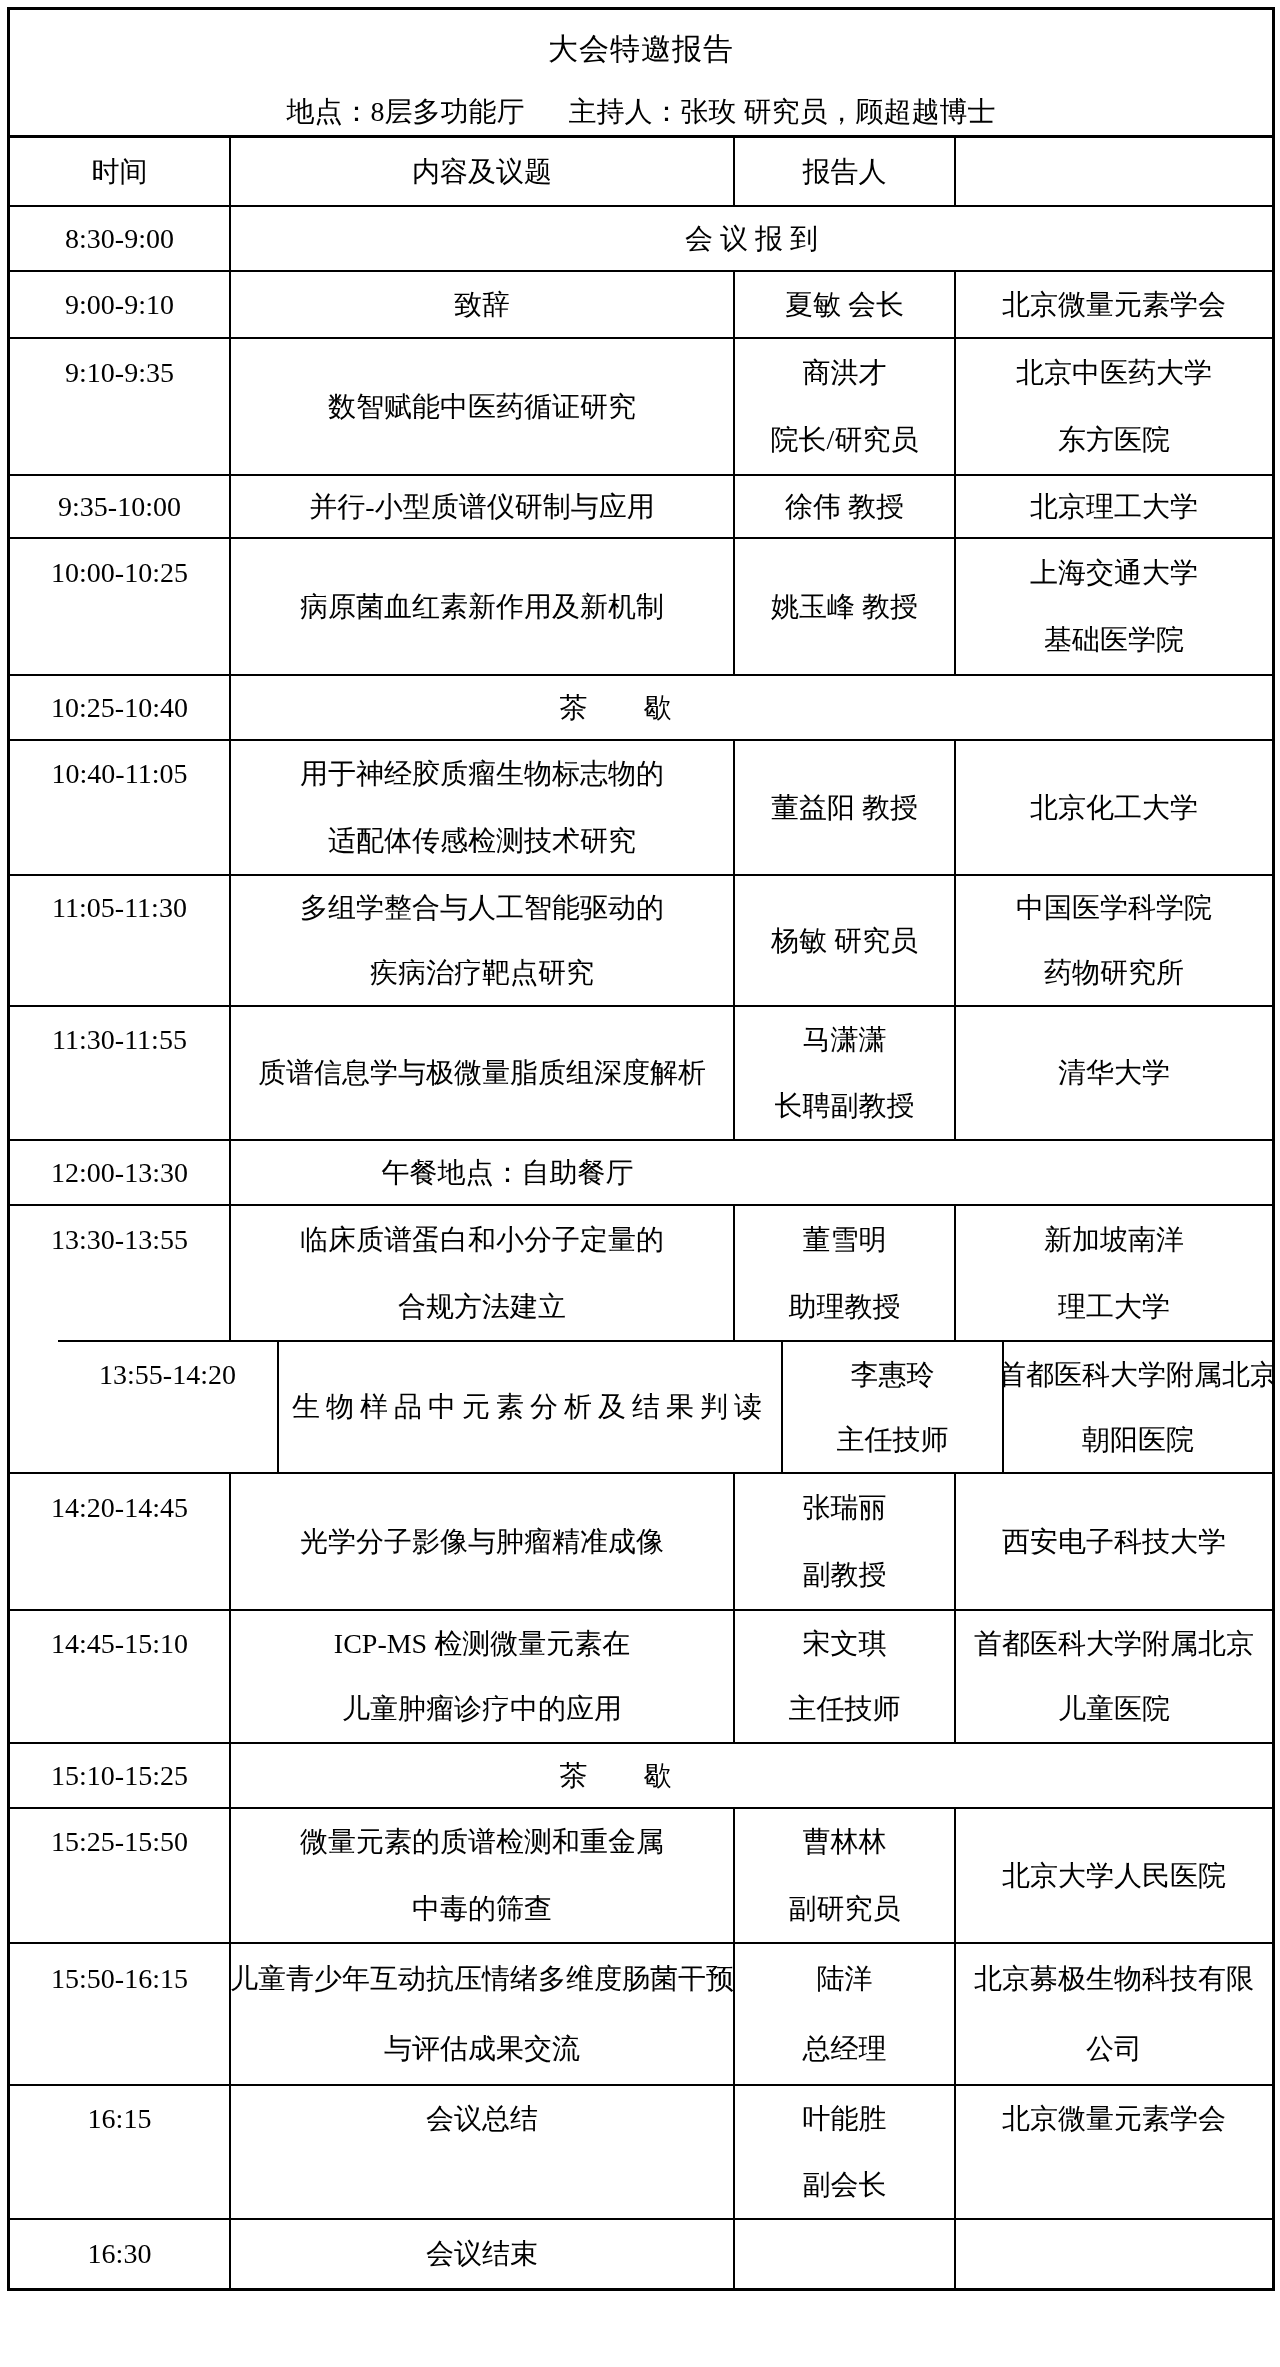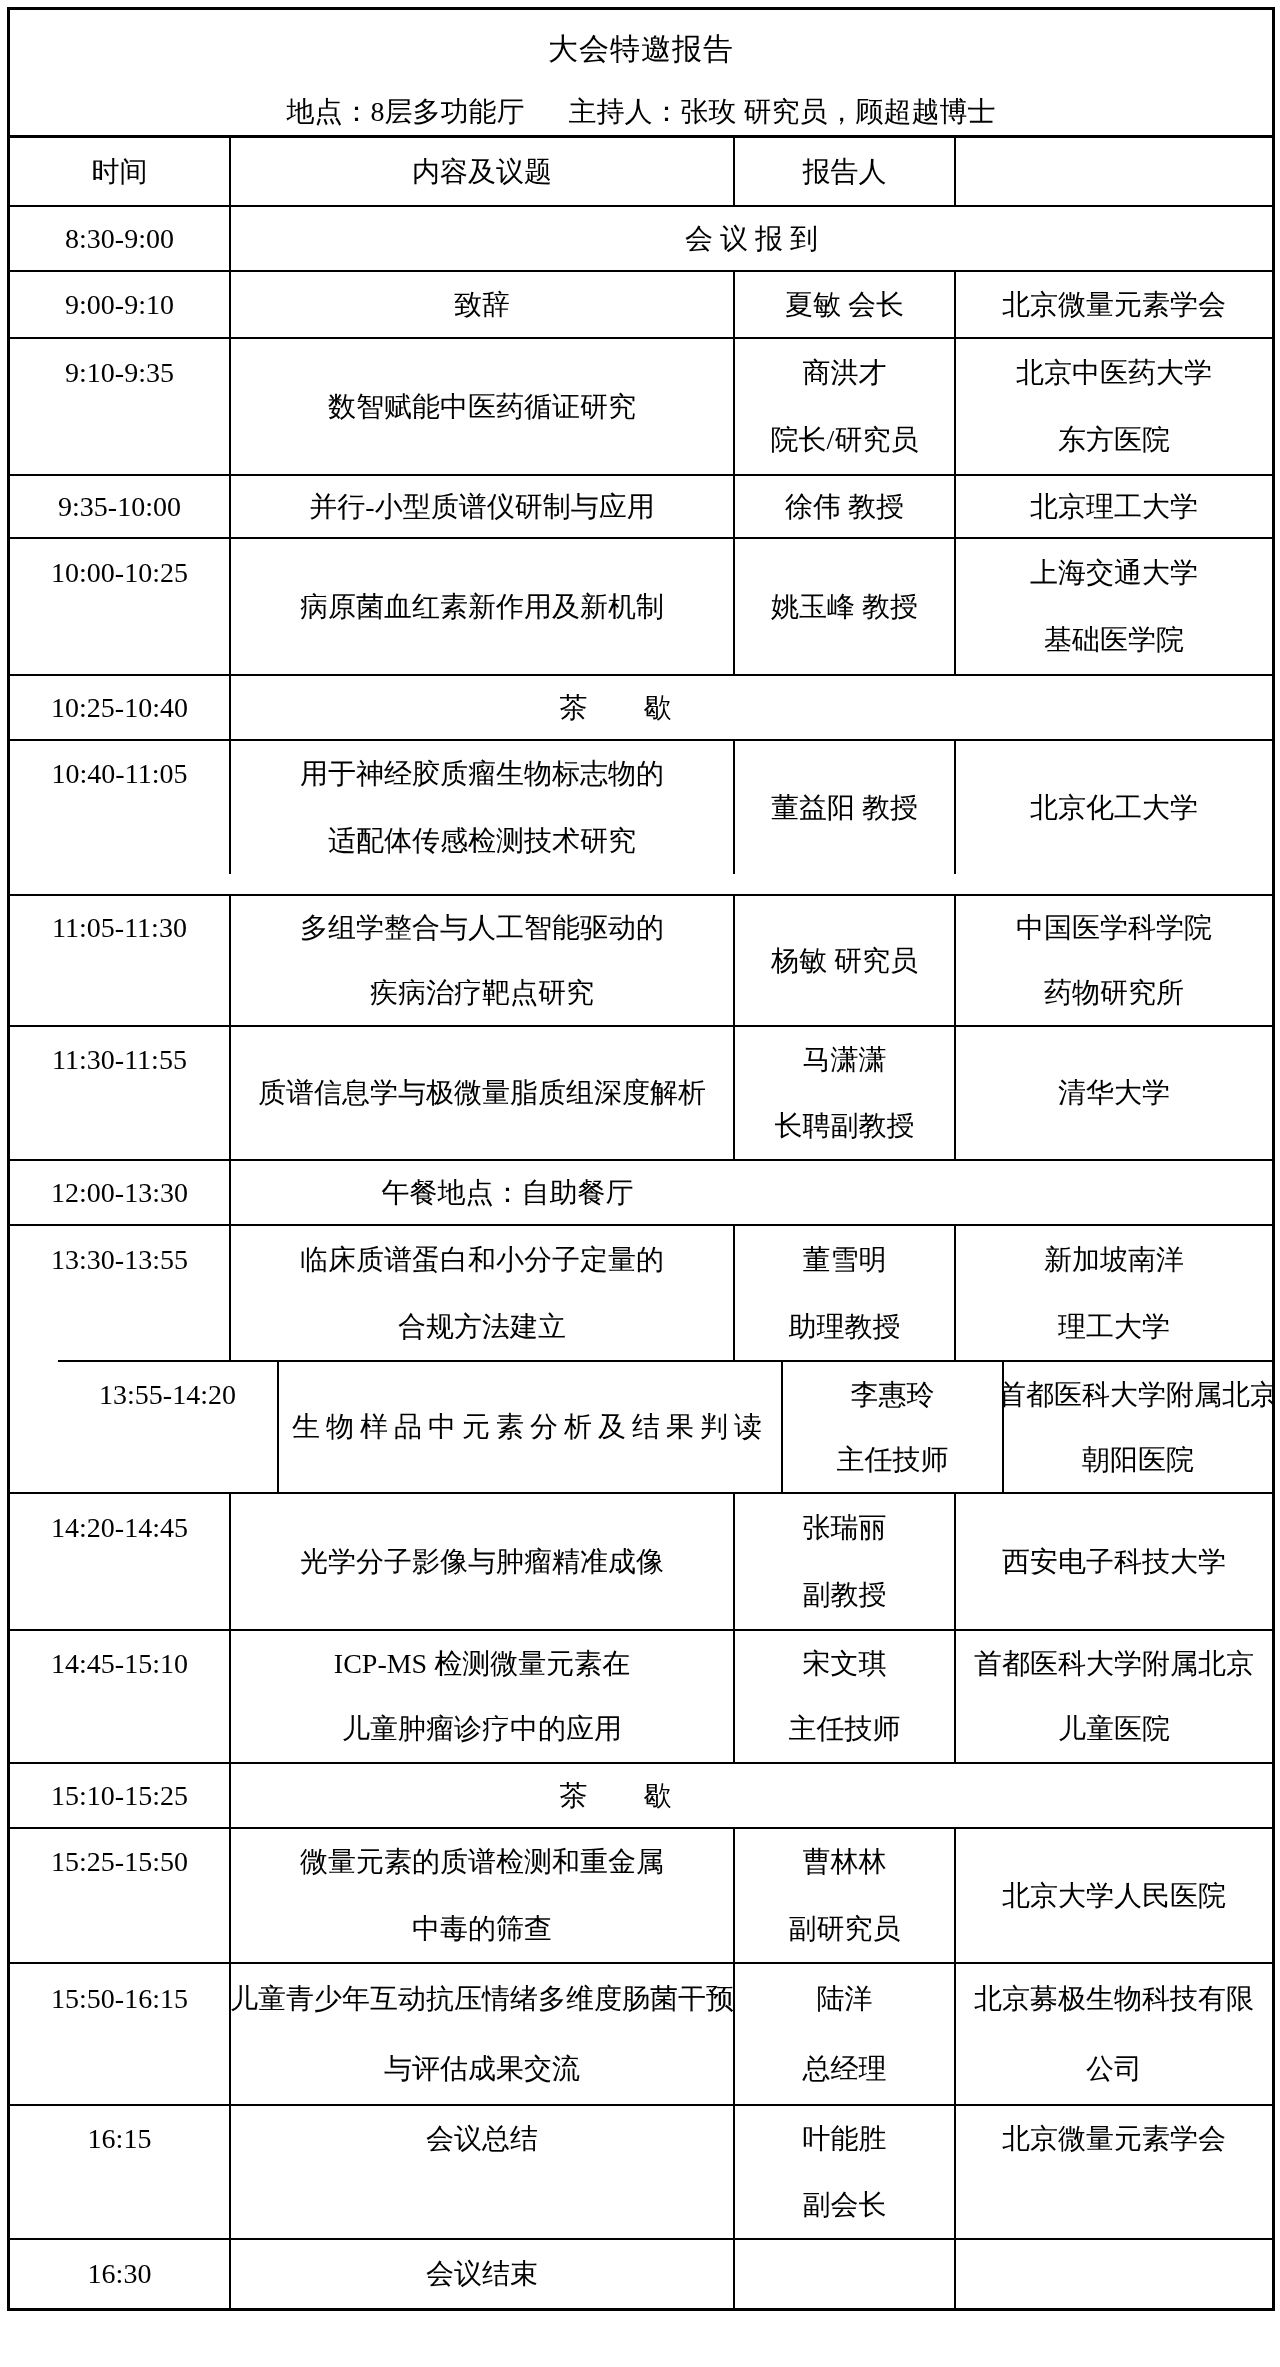--- a/index.html
+++ b/index.html
@@ -151,21 +151,21 @@
           <div class="ln">用于神经胶质瘤生物标志物的</div>
           <div class="ln">适配体传感检测技术研究</div>
         </div>
         <div class="cell c-speaker">
           <div class="ln">董益阳 教授</div>
         </div>
         <div class="cell c-org">
           <div class="ln">北京化工大学</div>
         </div>
       </div>
-      <div class="row" style="height: 131px; margin-top: 20px;">
+      <div class="row" style="height: 131px;">
         <div class="cell c-time multi">
           <div class="ln">11:05-11:30</div>
           <div class="ln"></div>
         </div>
         <div class="cell c-topic multi">
           <div class="ln">多组学整合与人工智能驱动的</div>
           <div class="ln">疾病治疗靶点研究</div>
         </div>
         <div class="cell c-speaker">
           <div class="ln">杨敏 研究员</div>

